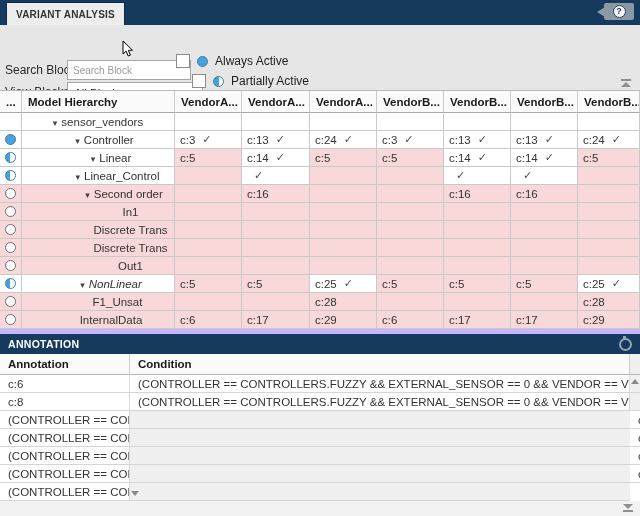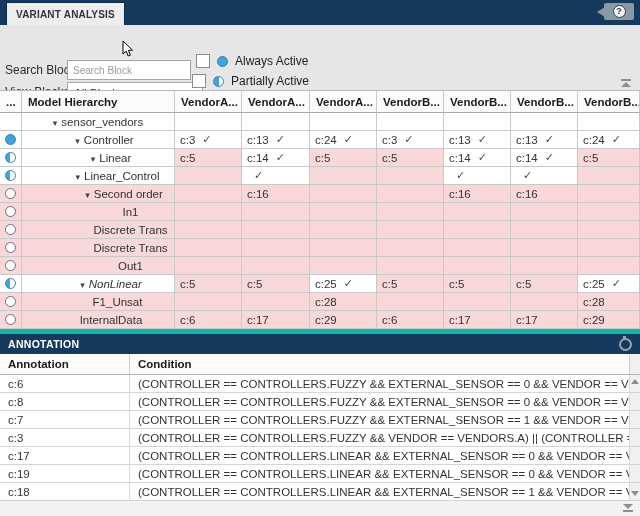--- a/index.html
+++ b/index.html
@@ -1,17 +1,17 @@
 <!DOCTYPE html>
 <html><head>
 <meta charset="utf-8">
 <style>
   html,body{margin:0;padding:0;}
   body{font-family:"Liberation Sans","DejaVu Sans",sans-serif;}
-  .app{position:relative;width:640px;height:516px;background:#14b8a6;overflow:hidden;
+  .app{position:relative;width:640px;height:516px;background:#c4b5fd;overflow:hidden;
        font-size:12px;color:#222;}
 
   
   .tabbar{position:absolute;left:0;top:0;width:640px;height:25px;background:#16395e;}
   .tab{position:absolute;left:6px;top:2px;height:23px;background:#ededed;
        border:1px solid #0e2a46;border-bottom:none;display:flex;align-items:center;
        padding:0 9px;font-size:10px;font-weight:bold;color:#333;letter-spacing:.2px;}
   .help-btn{position:absolute;right:6px;top:3px;width:30px;height:17px;background:#8a99a6;
        border-radius:2px;display:flex;align-items:center;justify-content:center;}
   .help-btn::before{content:"";position:absolute;left:-7px;top:3.5px;width:0;height:0;
@@ -97,21 +97,21 @@
 
   <div class="filterpanel">
     <div class="flabel" style="left:5px;top:38px;">Search Blocks</div>
     <input class="search-input" type="text" placeholder="Search Block" style="">
     <div class="flabel" style="left:5px;top:60px;">View Blocks</div>
     <div class="viewselect">
       <span>All Blocks</span>
       <span class="dd">▼</span>
     </div>
     <div id="legend">
-        <div class="legend-row" style="left: 196px; top: 29px;">
+        <div class="legend-row" style="left: 176px; top: 29px;">
           <div class="cbox"></div>
           <div class="circ full"></div>
           <div class="">Always Active</div>
         </div>
         <div class="legend-row" style="left: 192px; top: 49px;">
           <div class="cbox"></div>
           <div class="circ half"></div>
           <div class="">Partially Active</div>
         </div>
         <div class="legend-row" style="left: 192px; top: 69px;">
@@ -311,21 +311,20 @@
       <div class="hcell">Condition</div>
       <div class="hcell sb"></div>
       <div class="cell">c:6</div>
       <div class="cell">(CONTROLLER == CONTROLLERS.FUZZY &amp;&amp; EXTERNAL_SENSOR == 0 &amp;&amp; VENDOR == VENDORS.A) || (CONTROLLER ==</div>
       <div class="cell sb">
         <div class="sb-arrow sb-up"></div>
       </div>
       <div class="cell">c:8</div>
       <div class="cell">(CONTROLLER == CONTROLLERS.FUZZY &amp;&amp; EXTERNAL_SENSOR == 0 &amp;&amp; VENDOR == VENDORS.A) || (CONTROLLER ==</div>
       <div class="cell sb"></div>
-      <div class="cell">c:7</div>
       <div class="cell">(CONTROLLER == CONTROLLERS.FUZZY &amp;&amp; EXTERNAL_SENSOR == 1 &amp;&amp; VENDOR == VENDORS.A) || (CONTROLLER ==</div>
       <div class="cell sb"></div>
       <div class="cell">c:3</div>
       <div class="cell">(CONTROLLER == CONTROLLERS.FUZZY &amp;&amp; VENDOR == VENDORS.A) || (CONTROLLER == CONTROLLERS.</div>
       <div class="cell sb"></div>
       <div class="cell">c:17</div>
       <div class="cell">(CONTROLLER == CONTROLLERS.LINEAR &amp;&amp; EXTERNAL_SENSOR == 0 &amp;&amp; VENDOR == VENDORS.A) || (CONTROLLER</div>
       <div class="cell sb"></div>
       <div class="cell">c:19</div>
       <div class="cell">(CONTROLLER == CONTROLLERS.LINEAR &amp;&amp; EXTERNAL_SENSOR == 0 &amp;&amp; VENDOR == VENDORS.A) || (CONTROLLER</div>

